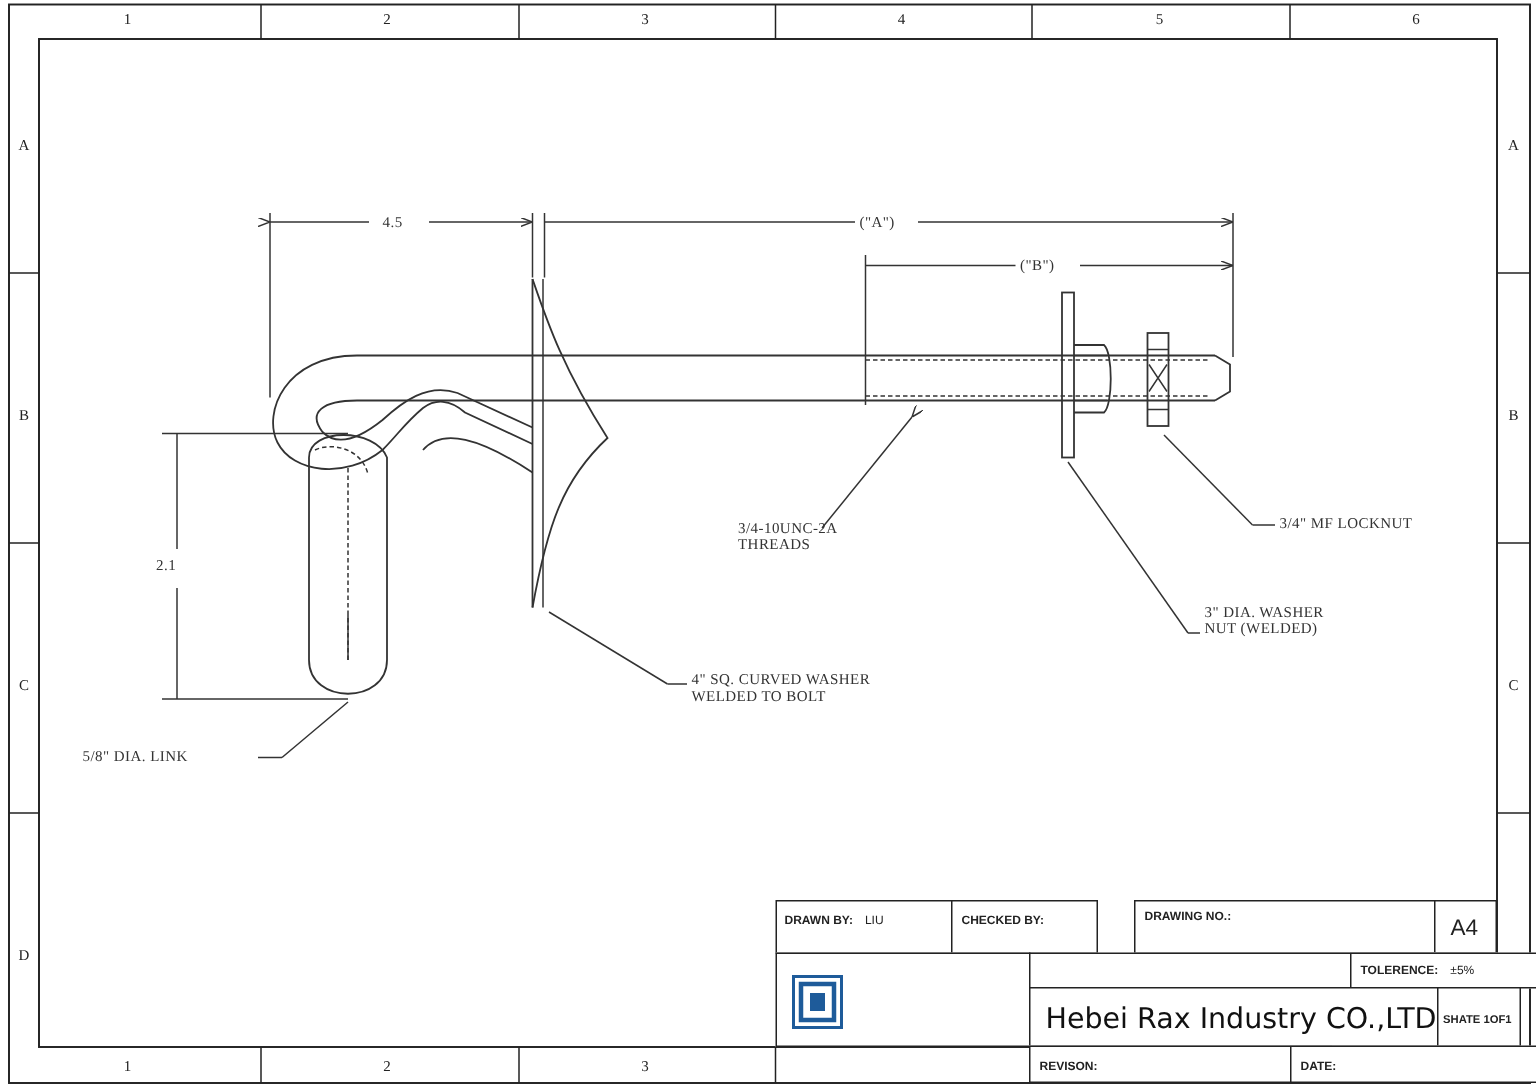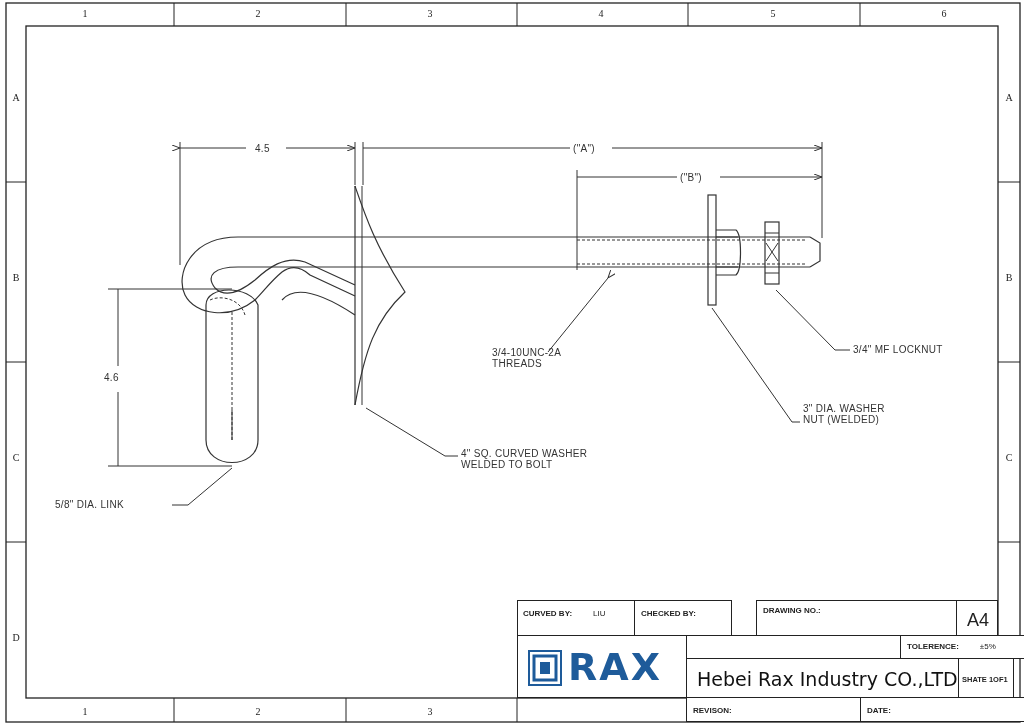--- a/index.html
+++ b/index.html
@@ -1,22 +1,22 @@
 <!DOCTYPE html>
 <html><head>
 <meta charset="utf-8">
 <style>
   html, body { margin:0; padding:0; background:#fff; }
   body { width:1024px; height:725px; position:relative; overflow:hidden; font-family:"Liberation Sans", sans-serif; color:#111; }
   .sheet { position:absolute; left:0; top:0; width:1024px; height:725px; }
   .zone { position:absolute; font-family:"Liberation Serif", serif; font-size:10px; color:#222; text-align:center; }
   .tb { position:absolute; border:1.3px solid #222; box-sizing:border-box; background:#fff; }
   .tb-label { position:absolute; font-size:8px; font-weight:bold; color:#222; white-space:nowrap; }
-  .tb-val { font-weight:normal; margin-left:21px; }
-  .note { position:absolute; font-family:Liberation Sans, sans-serif; font-size:10px; color:#333; line-height:11px; white-space:pre; letter-spacing:0.3px; }
+  .tb-val { font-weight:normal; margin-left:8px; }
+  .note { position:absolute; font-family:Liberation Serif, serif; font-size:10px; color:#333; line-height:11px; white-space:pre; letter-spacing:0.3px; }
   .company { position:absolute; font-family:"DejaVu Sans", sans-serif; font-size:19px; color:#111; white-space:nowrap; }
   .logo-text { position:absolute; font-family:"DejaVu Sans", sans-serif; font-weight:bold; font-size:38px; color:#1e5b9a; letter-spacing:2px; }
 </style>
 </head>
 <body>
 
 <div class="sheet">
 
   <svg width="1024" height="725" style="position:absolute;left:0;top:0">
     <rect x="6" y="3" width="1014" height="719" fill="none" stroke="#222" stroke-width="1.3"></rect>
@@ -124,52 +124,51 @@
       <line x1="366" y1="408" x2="445" y2="456"></line>
       <line x1="445" y1="456" x2="458" y2="456"></line>
       <line x1="232" y1="468" x2="188" y2="505"></line>
       <line x1="188" y1="505" x2="172" y2="505"></line>
     </g>
   </svg>
 
   <div class="note" style="left:255px;top:143px">4.5</div>
   <div class="note" style="left:573px;top:143px">("A")</div>
   <div class="note" style="left:680px;top:172px">("B")</div>
-  <div class="note" style="left:104px;top:372px">4.6</div>
+  <div class="note" style="left:104px;top:372px">2.1</div>
 
   <div class="note" style="left:492px;top:347px">3/4-10UNC-2A
 THREADS</div>
   <div class="note" style="left:853px;top:344px">3/4" MF LOCKNUT</div>
   <div class="note" style="left:803px;top:403px">3" DIA. WASHER
 NUT (WELDED)</div>
   <div class="note" style="left:461px;top:448px">4" SQ. CURVED WASHER
 WELDED TO BOLT</div>
   <div class="note" style="left:55px;top:499px">5/8" DIA. LINK</div>
 
   <div>
     <div class="tb" style="left:517px;top:600px;width:118px;height:36px">
-      <span class="tb-label" style="left:5px;top:8px"><span>CURVED BY:</span><span class="tb-val">LIU</span></span>
+      <span class="tb-label" style="left:5px;top:8px"><span>DRAWN BY:</span><span class="tb-val">LIU</span></span>
     </div>
     <div class="tb" style="left:634px;top:600px;width:98px;height:36px">
       <span class="tb-label" style="left:6px;top:8px">CHECKED BY:</span>
     </div>
     <div class="tb" style="left:756px;top:600px;width:237px;height:36px">
       <span class="tb-label" style="left:6px;top:5px">DRAWING NO.:</span>
     </div>
     <div class="tb" style="left:956px;top:600px;width:42px;height:36px">
-      <span style="position:absolute;left:10px;top:9px;font-size:18px;color:#222">A4</span>
+      <span style="position:absolute;left:10px;top:9px;font-size:15px;color:#222">A4</span>
     </div>
 
     <div class="tb" style="left:517px;top:635px;width:170px;height:63px">
       <svg width="34" height="36" style="position:absolute;left:10px;top:14px">
         <rect x="1" y="1" width="32" height="34" fill="none" stroke="#1e5b9a" stroke-width="2"></rect>
         <rect x="6" y="6" width="22" height="24" fill="none" stroke="#1e5b9a" stroke-width="3"></rect>
         <rect x="12" y="12" width="10" height="12" fill="#1e5b9a"></rect>
       </svg>
-      <span class="logo-text" style="left:50px;top:9px">RAX</span>
     </div>
 
     <div class="tb" style="left:686px;top:635px;width:312px;height:24px;border-right:none;border-bottom:none"></div>
     <div class="tb" style="left:900px;top:635px;width:138px;height:24px">
       <span class="tb-label" style="left:6px;top:6px"><span>TOLERENCE:</span><span class="tb-val">±5%</span></span>
     </div>
 
     <div class="tb" style="left:686px;top:658px;width:273px;height:40px">
       <span class="company" style="left:10px;top:9px">Hebei Rax Industry CO.,LTD</span>
     </div>

